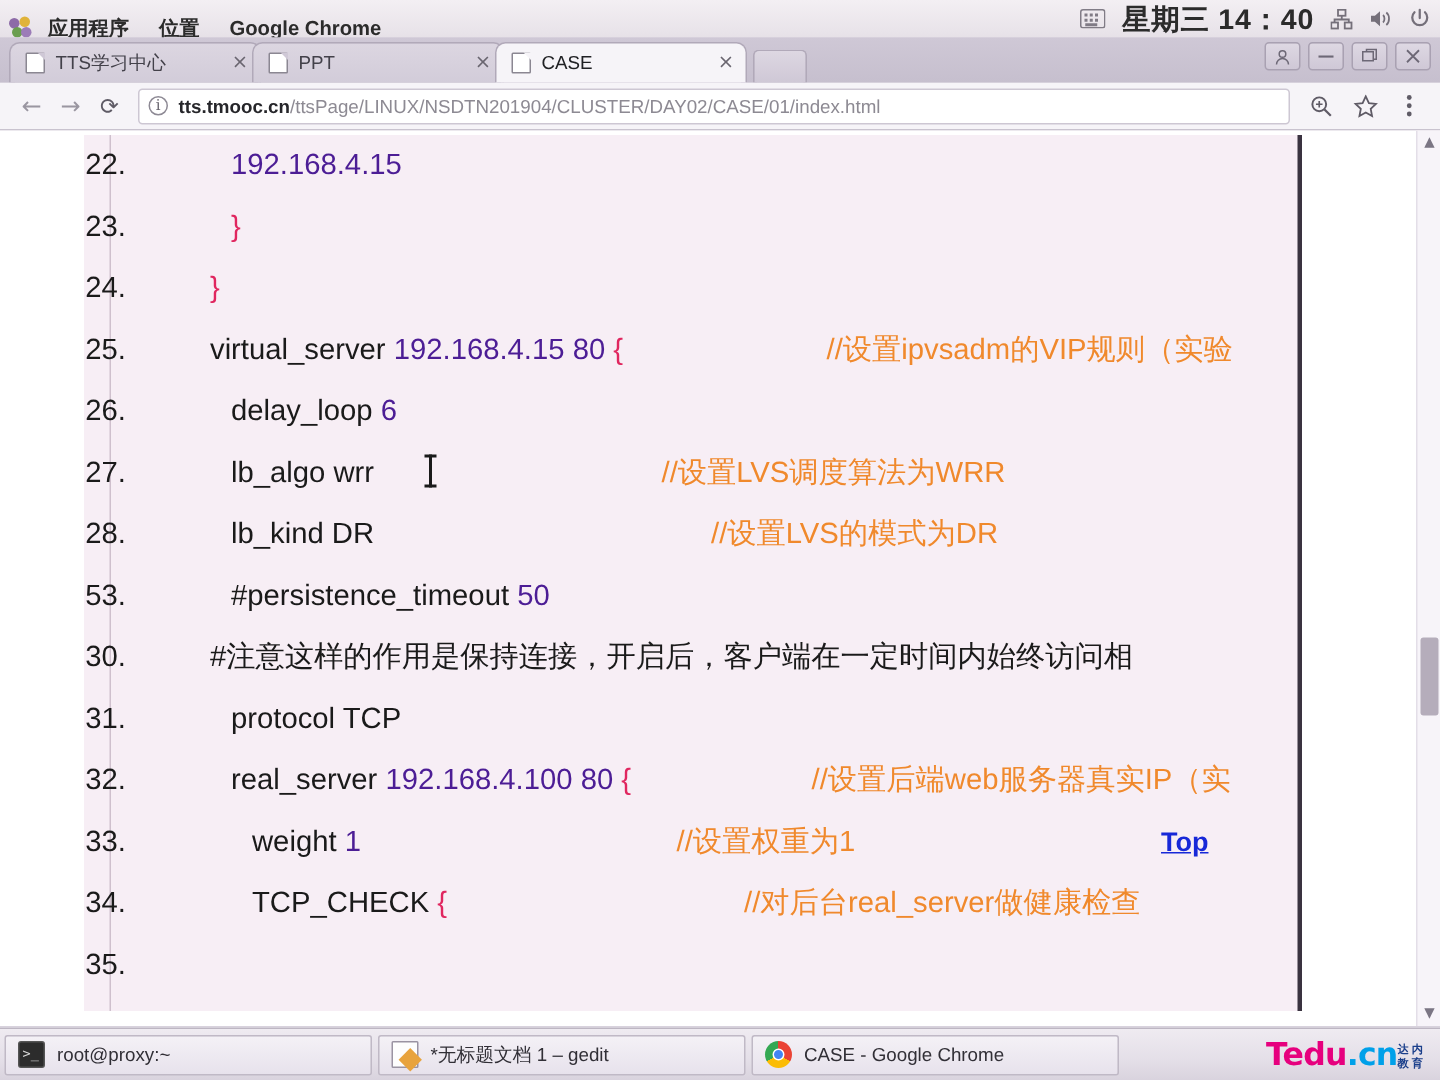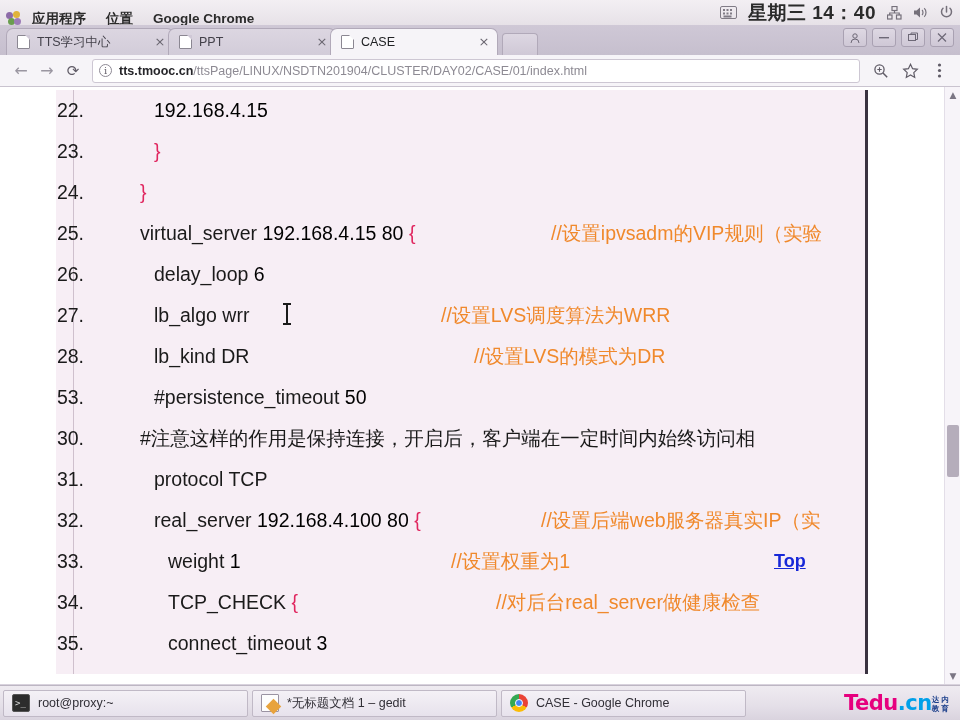--- a/index.html
+++ b/index.html
@@ -153,21 +153,21 @@
     position: absolute; left: -12px; width: 40px; text-align: right;
     color: #1a1a1a; font-size: 19.5px;
   }
   .code-text { position: absolute; left: 84px; }
   .code-text.i1 { left: 84px; }
   .code-text.i2 { left: 98px; }
   .code-text.i3 { left: 112px; }
   .cmt {
     position: absolute; color: #f0892c; font-size: 19.5px;
   }
-  .num { color: #000000; }
+  .num { color: #4c1d95; }
   .brace { color: #e0265f; }
   .plain { color: #1a1a1a; }
   .toplink {
     position: absolute; left: 718px; color: #1728d8; font-weight: bold;
     text-decoration: underline; font-size: 18px;
   }
   .caret {
     position: absolute; left: 286px; top: 216px; width: 2px; height: 22px;
     background: #1a1a1a;
   }
@@ -431,21 +431,20 @@
             <span class="cmt" style="left: 395px;">//设置权重为1</span>
             <a class="toplink" href="#">Top</a>
           </div>
           <div class="cline">
             <span class="ln">34.</span>
             <span class="code-text i3"><span class="plain">TCP_CHECK </span><span class="brace">{</span></span>
             <span class="cmt" style="left: 440px;">//对后台real_server做健康检查</span>
           </div>
           <div class="cline">
             <span class="ln">35.</span>
-            <span class="code-text i3"><span class="plain">connect_timeout </span><span class="num">3</span></span>
           </div>
         </div>
     </div>
 
     <div class="caret"></div>
 
     <div class="vscroll">
       <div class="arrow up">▲</div>
       <div class="vthumb"></div>
       <div class="arrow down">▼</div>

